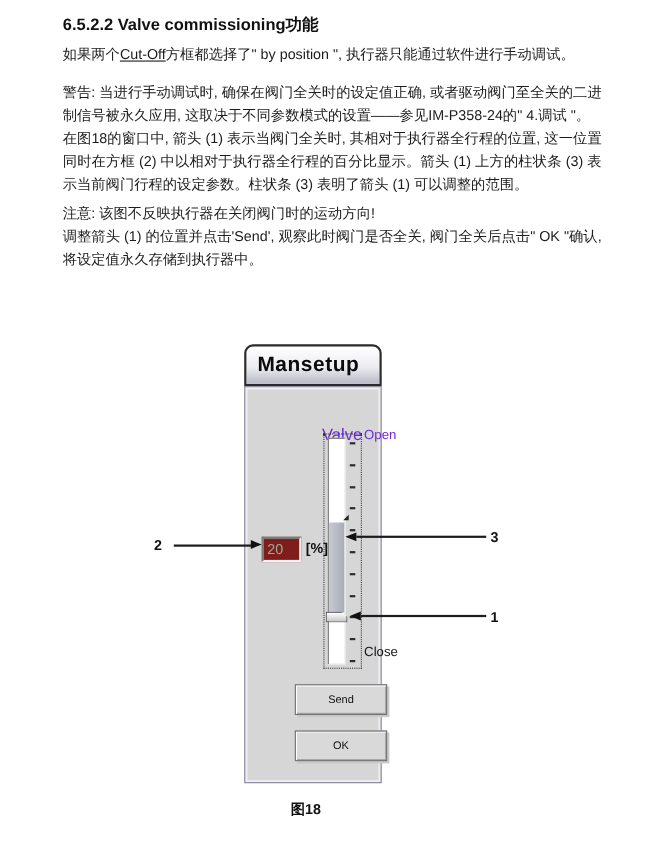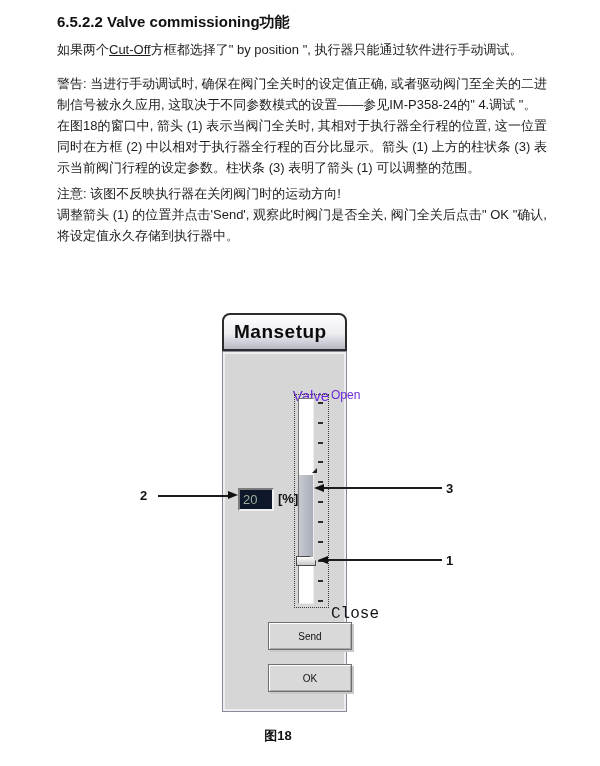--- a/index.html
+++ b/index.html
@@ -38,24 +38,24 @@
   .handle { position:absolute; left:-3px; top:157px; width:20px; height:10px;
             background:linear-gradient(180deg,#ffffff,#c6c6c6); border:1px solid #4a4a4a;
             clip-path:polygon(0 0,68% 0,100% 48%,100% 100%,0 100%); }
   .marker { position:absolute; left:17px; top:73px; width:0; height:0;
             border-bottom:5px solid #222; border-left:5px solid transparent; }
   .ticks { position:absolute; left:23px; top:7px; width:6px; height:200px;
            display:flex; flex-direction:column; justify-content:space-between; }
   .ticks i { display:block; width:5px; height:2px; background:#2c2c2c; }
 
   .open-label  { position:absolute; left:108px; top:36px;  font-size:12px; color:#6d28d9; }
-  .close-label { position:absolute; left:108px; top:253px; font-size:16px; color:#141414;font-family:Liberation Mono, monospace; }
+  .close-label { position:absolute; left:108px; top:233px; font-size:12px; color:#141414; }
 
   .value-box { position:absolute; left:15px; top:136px; width:36px; height:23px;
-               background:#0f172a; border:2px solid; border-color:#7c7c7c #f0f0f0 #f0f0f0 #7c7c7c;
+               background:#7f1d1d; border:2px solid; border-color:#7c7c7c #f0f0f0 #f0f0f0 #7c7c7c;
                font-size:13px; color:#98ad98; padding:2px 0 0 3px; }
   .unit { position:absolute; left:55px; top:139px; font-size:13px; font-weight:bold; color:#111; }
 
   .btn { position:absolute; left:45px; width:84px; height:28px; background:#d9d9d9;
          border:1px solid #6f6f6f; font-family:"Liberation Sans",sans-serif;
          font-size:10px; color:#111;
          box-shadow:inset 1px 1px 0 #ffffff, inset -1px -1px 0 #a8a8a8, 2px 2px 0 #c9c9c9; }
   .btn.send { top:270px; }
   .btn.ok   { top:312px; }
 

